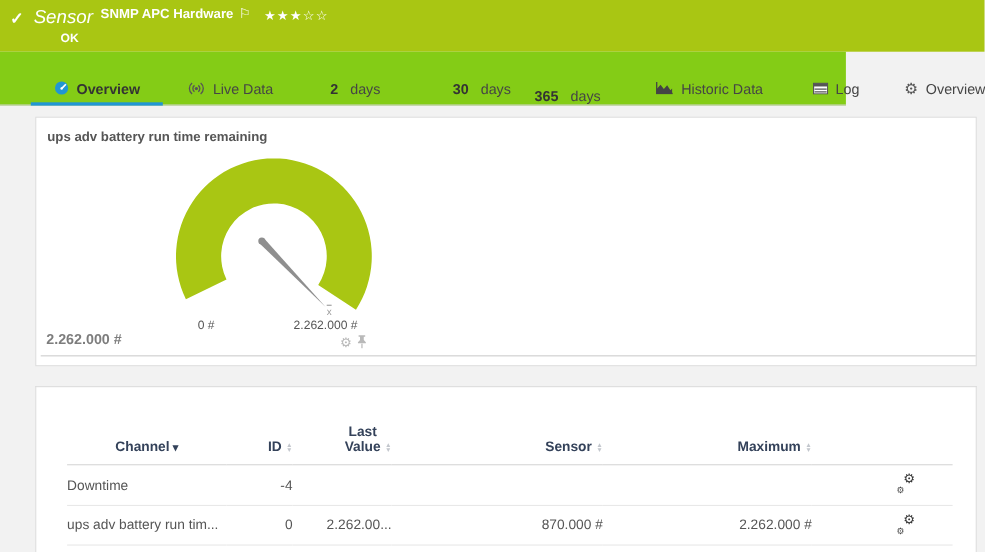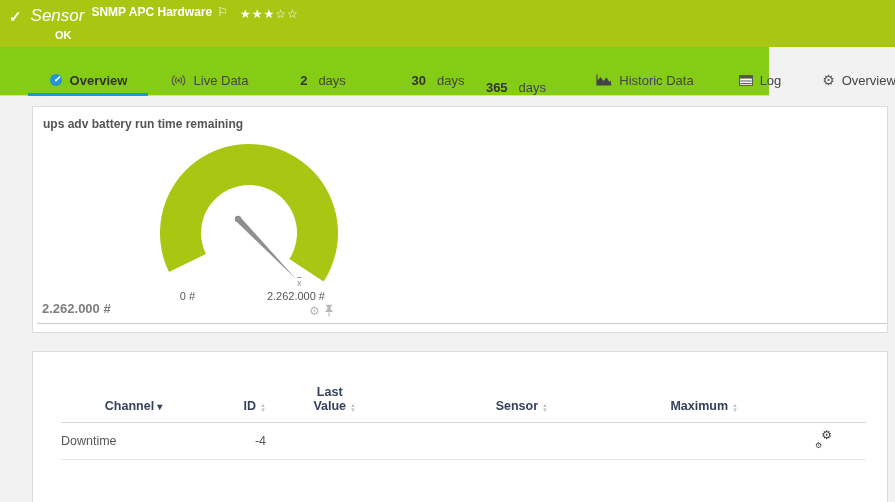--- a/index.html
+++ b/index.html
@@ -203,15 +203,27 @@
         <td class="ar">-4</td>
         <td class="ar"></td>
         <td class="ar"></td>
         <td class="ar"></td>
         <td class="gear-cell">
           <span class="gears">
             <span class="g-big">⚙</span><span class="g-small">⚙</span>
           </span>
         </td>
       </tr>
+      <tr class="r2">
+        <td class="al">ups adv battery run tim...</td>
+        <td class="ar">0</td>
+        <td class="ar">2.262.00...</td>
+        <td class="ar">870.000 #</td>
+        <td class="ar">2.262.000 #</td>
+        <td class="gear-cell">
+          <span class="gears">
+            <span class="g-big">⚙</span><span class="g-small">⚙</span>
+          </span>
+        </td>
+      </tr>
     </tbody>
   </table>
 </div>
 
 </body></html>

